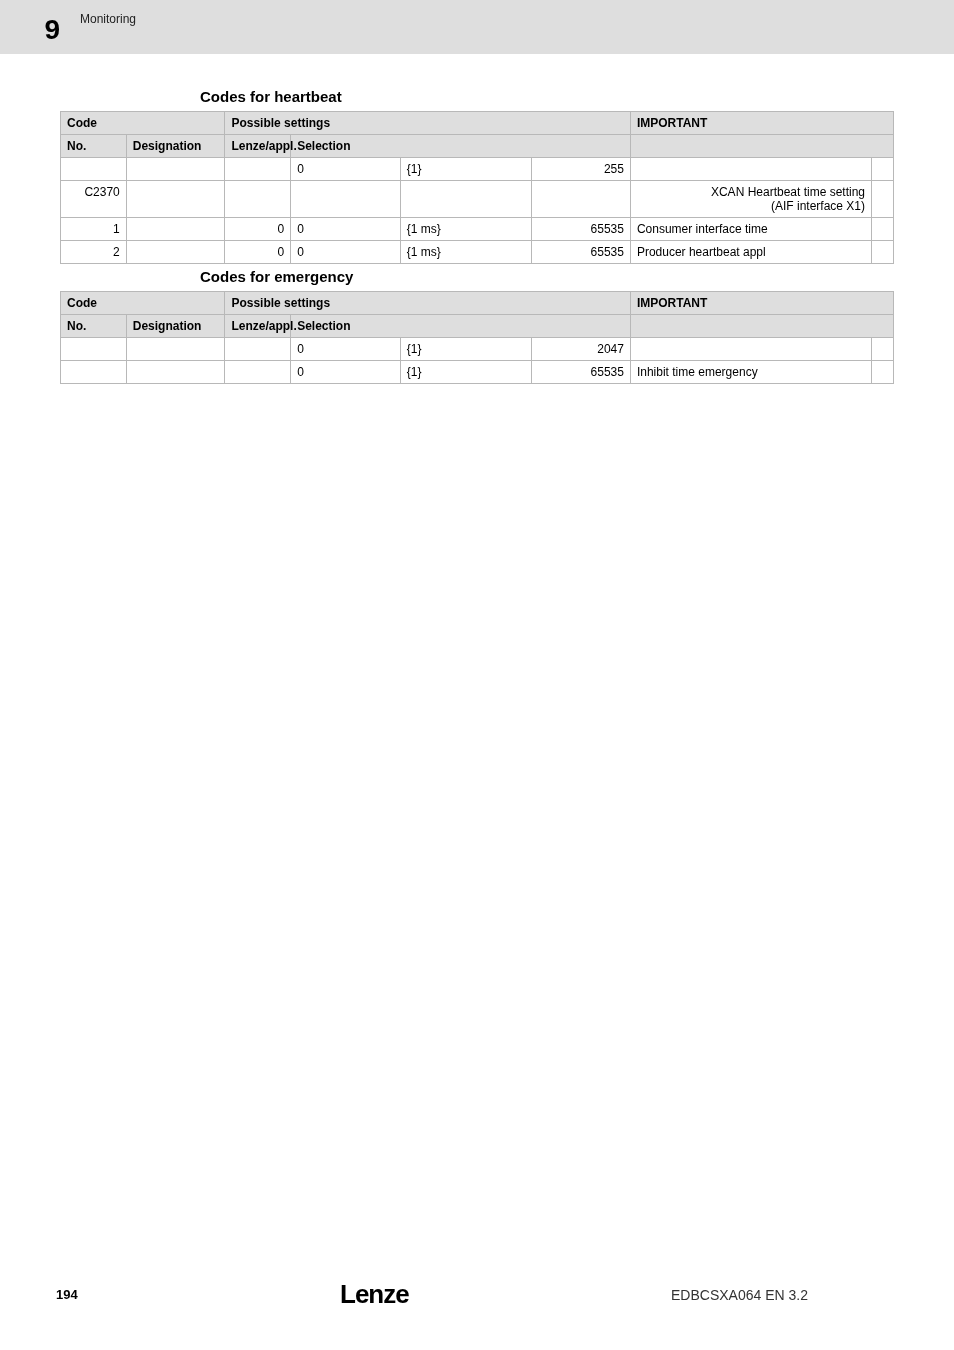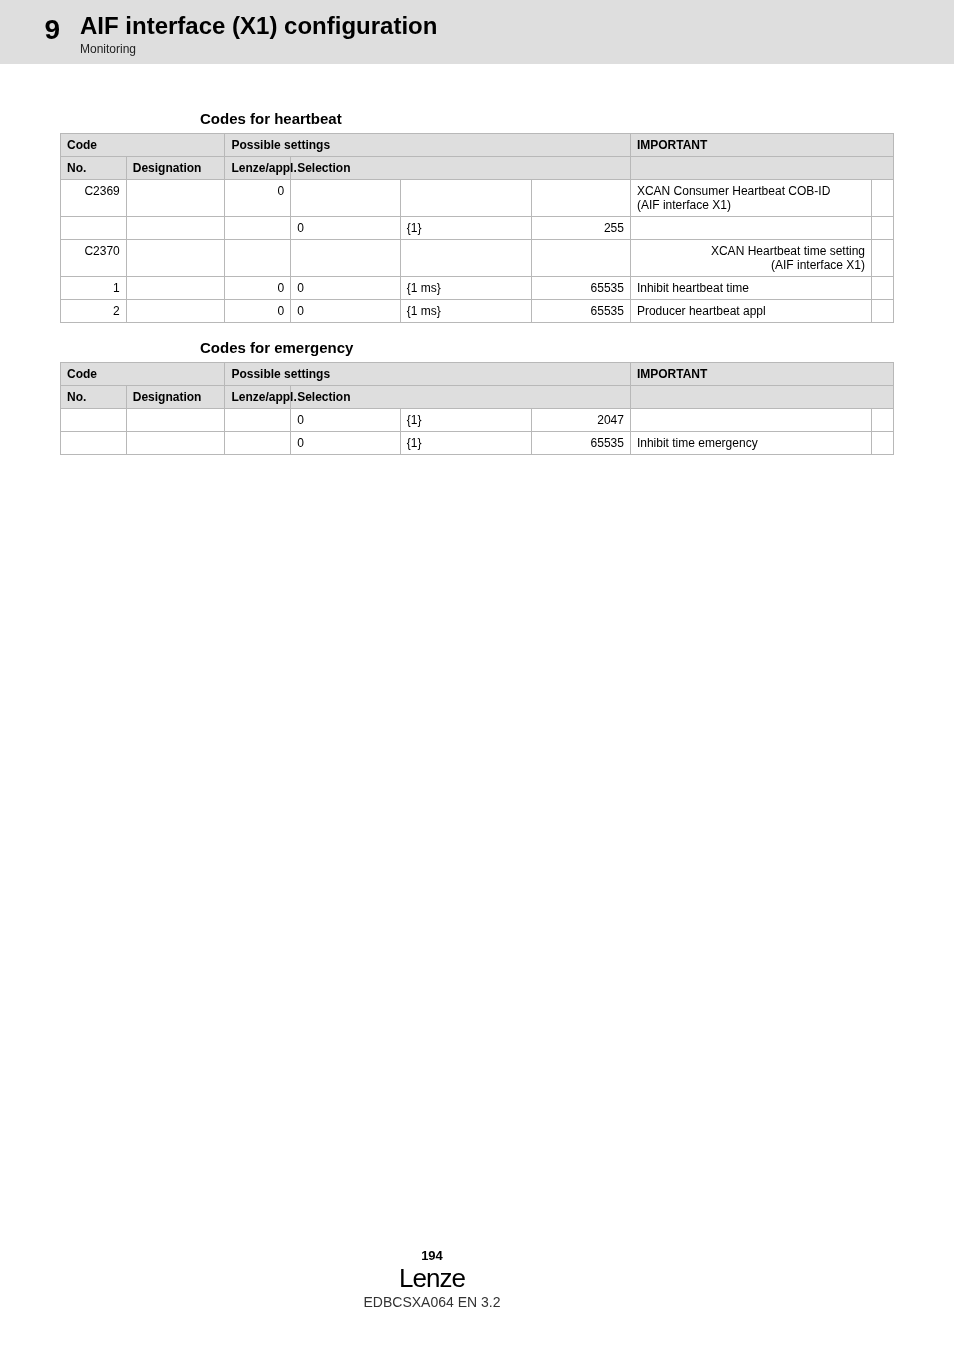--- a/index.html
+++ b/index.html
@@ -18,21 +18,21 @@
     padding-right: 20px;
     padding-top: 2px;
   }
   .header-titles { flex: 1; }
   .chapter-title { font-size: 24px; font-weight: 700; margin-bottom: 2px; }
   .subsection { font-size: 12px; color: #222; }
   .content { padding: 30px 60px 0 60px; }
   .section-heading {
     font-size: 15px;
     font-weight: 700;
-    margin: 16px 0 6px 140px;
+    margin: 4px 0 6px 140px;
   }
   table.codes {
     width: 100%;
     border-collapse: collapse;
     font-size: 12px;
     table-layout: fixed;
     margin-top: 6px;
   }
   table.codes th, table.codes td {
     border: 1px solid #b8b8b8;
@@ -49,38 +49,36 @@
   .col-sel-b { width: 120px; }
   .col-sel-c { width: 90px; }
   .col-imp   { width: 220px; }
   .col-imp2  { width: 20px; }
   .sel-mid   { text-align: center; }
   .footer {
     position: absolute;
     bottom: 40px;
     left: 0;
     width: 864px;
-    padding: 0 72px;
+    padding: 0 56px;
     display: flex;
     align-items: center;
     justify-content: space-between;
     font-size: 11px;
-    flex-direction: column;
   }
   .footer .page { font-weight: 700; font-size: 13px; }
-  .footer .logo { font-size: 26px; font-weight: 400; letter-spacing: -1px; }
+  .footer .logo { font-size: 26px; font-weight: 700; letter-spacing: -1px; }
   .footer .docid { font-size: 14px; color: #333; }
 </style>
 </head>
 <body>
 
 <div class="header-bar">
   <div class="chapter-num">9</div>
   <div class="header-titles">
-    <div class="chapter-title">AIF interface (X1) configuration</div>
     <div class="subsection">Monitoring</div>
   </div>
 </div>
 
 <div class="content">
 
   <div class="section-heading">Codes for heartbeat</div>
   <table class="codes">
     <colgroup>
       <col class="col-no">
@@ -100,31 +98,20 @@
     </tr>
     <tr class="hdr-row">
       <th>No.</th>
       <th>Designation</th>
       <th>Lenze/appl.</th>
       <th colspan="3">Selection</th>
       <th colspan="2"></th>
     </tr>
 
     <tr>
-      <td class="num">C2369</td>
-      <td></td>
-      <td class="num">0</td>
-      <td></td>
-      <td class="sel-mid"></td>
-      <td class="num"></td>
-      <td style="white-space:pre-line;">XCAN Consumer Heartbeat COB-ID
-(AIF interface X1)</td>
-      <td></td>
-    </tr>
-    <tr>
       <td class="num"></td>
       <td></td>
       <td class="num"></td>
       <td>0</td>
       <td class="sel-mid">{1}</td>
       <td class="num">255</td>
       <td></td>
       <td></td>
     </tr>
     <tr>
@@ -138,21 +125,21 @@
 (AIF interface X1)</td>
       <td></td>
     </tr>
     <tr>
       <td class="num">1</td>
       <td></td>
       <td class="num">0</td>
       <td>0</td>
       <td class="sel-mid">{1 ms}</td>
       <td class="num">65535</td>
-      <td>Inhibit heartbeat time</td>
+      <td>Consumer interface time</td>
       <td></td>
     </tr>
     <tr>
       <td class="num">2</td>
       <td></td>
       <td class="num">0</td>
       <td>0</td>
       <td class="sel-mid">{1 ms}</td>
       <td class="num">65535</td>
       <td>Producer heartbeat appl</td>

